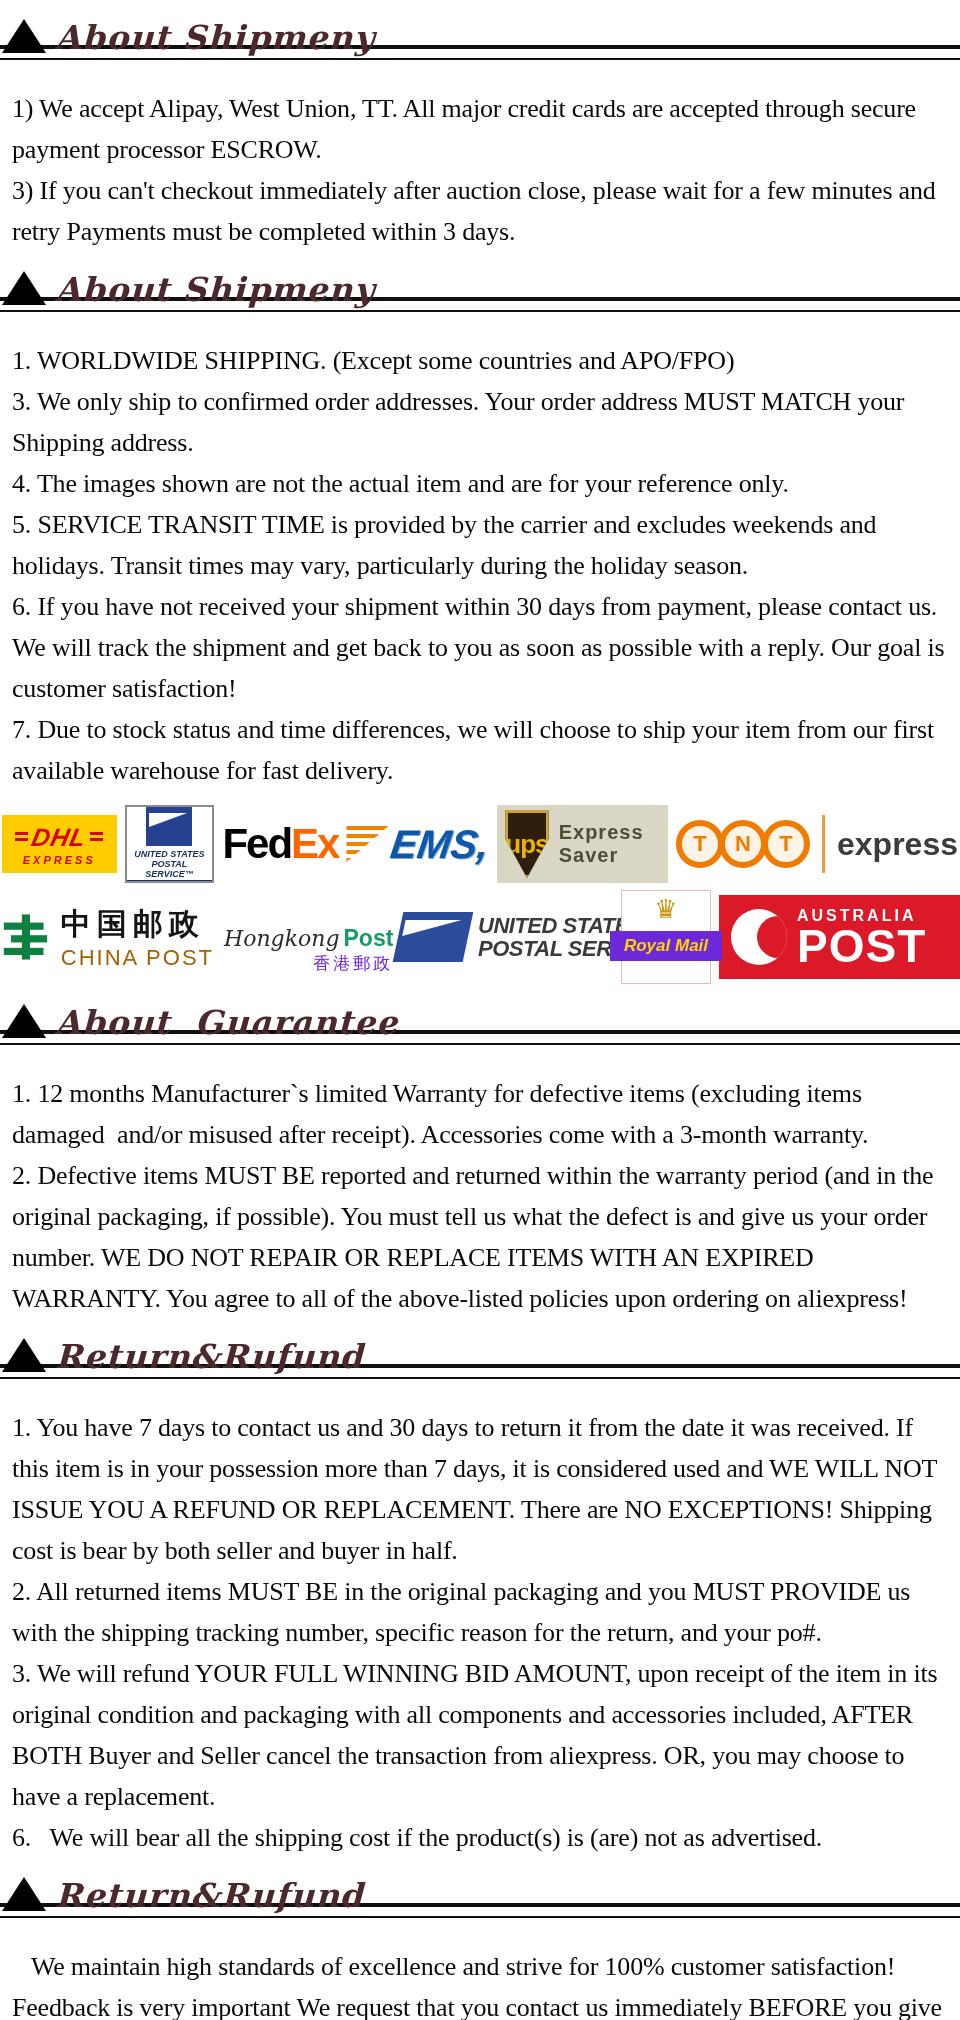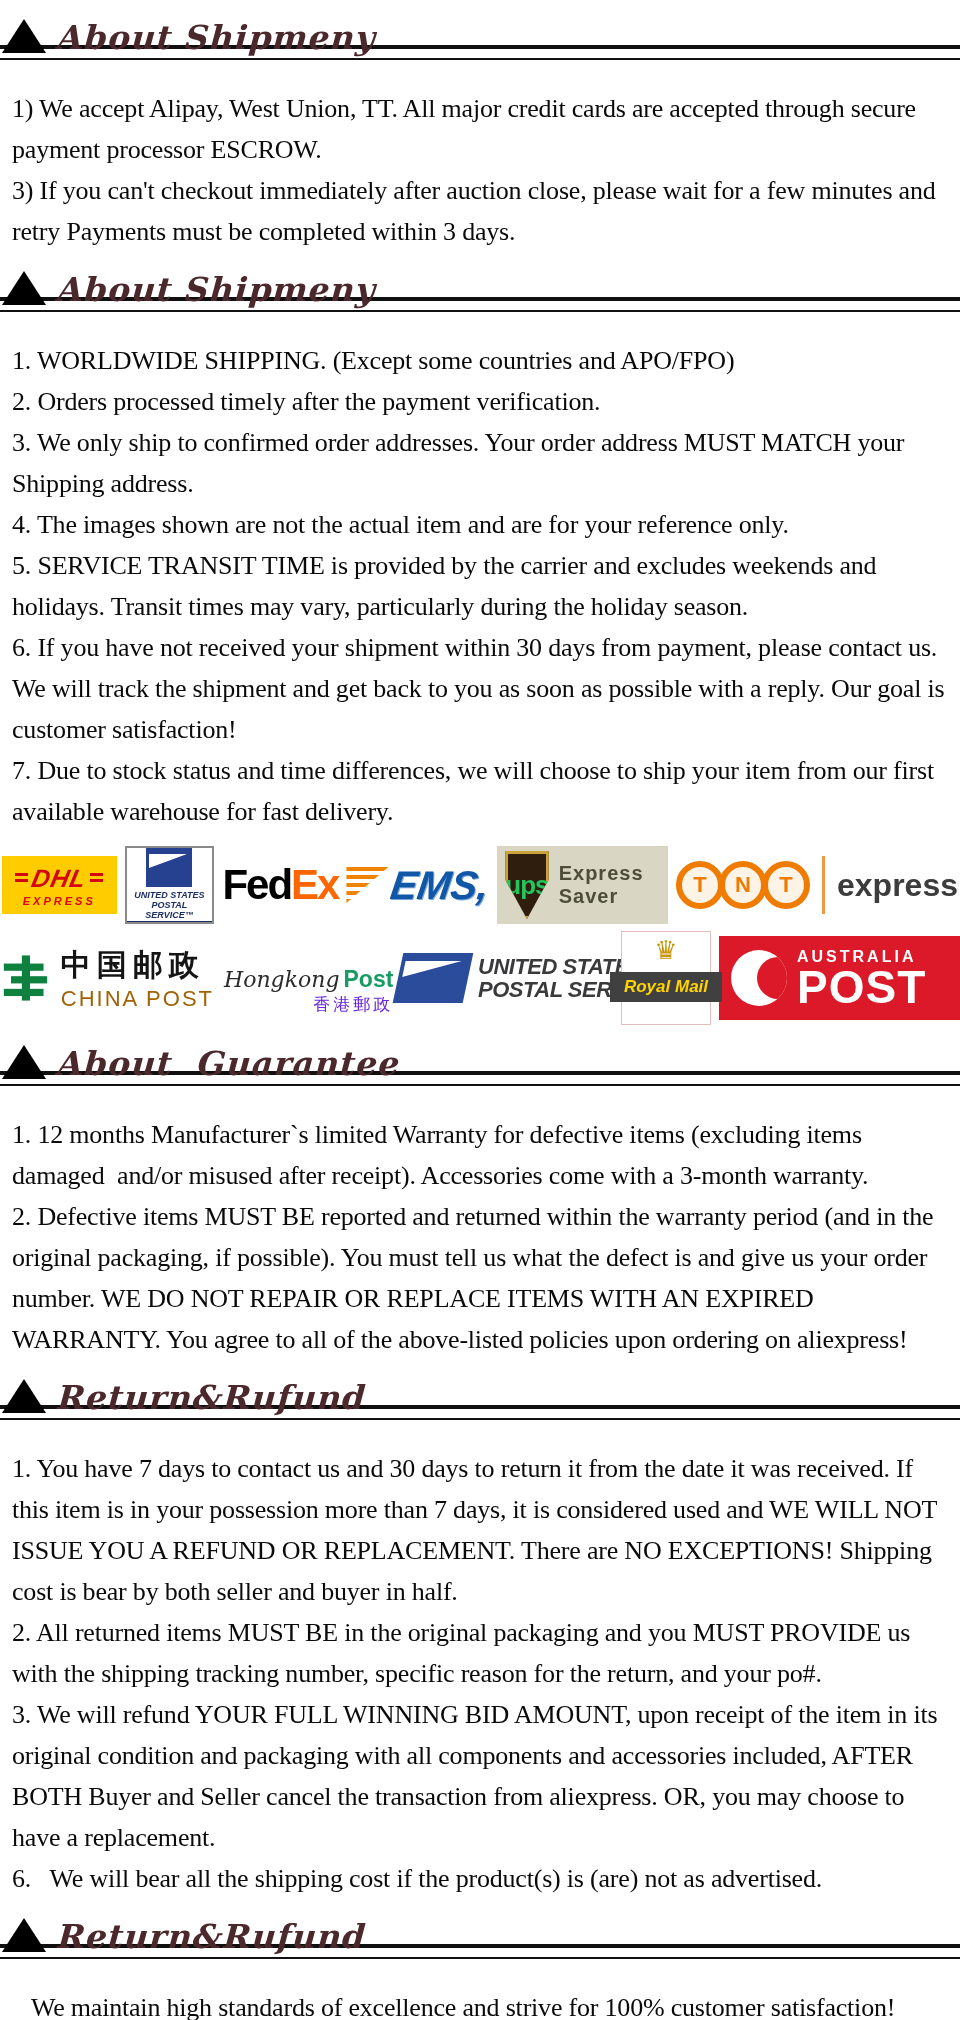--- a/index.html
+++ b/index.html
@@ -47,21 +47,21 @@
   .ems{display:flex;align-items:center;}
   .ems-flag{width:42px;height:36px;margin-right:3px;
     background:repeating-linear-gradient(to bottom,#f08300 0 4px,#ffffff 4px 8px);
     clip-path:polygon(0 0,100% 0,0 100%);}
   .ems-name{font-family:"Liberation Sans",sans-serif;font-weight:900;font-style:italic;font-size:40px;color:#1057a8;transform:skewX(-8deg);text-shadow:1px 1px 0 #7aa7d8;}
 
   
   .ups{width:190px;height:78px;background:#d9d6c3;display:flex;align-items:center;gap:10px;padding-left:8px;box-sizing:border-box;}
   .ups-shield{width:60px;height:68px;background:#2f1d0e;display:flex;align-items:center;justify-content:center;
     clip-path:polygon(0 0,100% 0,100% 42%,50% 100%,0 42%);box-shadow:inset 0 0 0 3px #c9a33b;}
-  .ups-text{color:#22c55e;font-family:"Liberation Sans",sans-serif;font-weight:900;font-size:26px;letter-spacing:-1px;}
+  .ups-text{color:#eab308;font-family:"Liberation Sans",sans-serif;font-weight:900;font-size:26px;letter-spacing:-1px;}
   .ups-label{color:#4e4e38;font-family:"Liberation Sans",sans-serif;font-weight:700;font-size:20px;letter-spacing:1px;}
 
   
   .tnt{display:flex;align-items:center;}
   .tnt-circle{width:36px;height:36px;border-radius:50%;border:6px solid #ef7c00;background:#fdf4e7;
     display:flex;align-items:center;justify-content:center;margin-left:-5px;
     color:#ef7c00;font-family:"Liberation Sans",sans-serif;font-weight:900;font-size:22px;}
   .tnt-circle:first-child{margin-left:0;}
   .tnt-divider{width:3px;height:58px;background:#ef9b3f;margin:0 12px;}
   .tnt-express{font-family:"Liberation Sans",sans-serif;font-weight:600;font-size:32px;color:#3c3c3c;}
@@ -84,21 +84,21 @@
   .uspsL{display:flex;align-items:center;gap:10px;width:215px;}
   .uspsL-emblem{width:70px;height:50px;background:#2b4b9b;transform:skewX(-12deg);position:relative;overflow:hidden;flex:none;}
   .uspsL-emblem::after{content:"";position:absolute;left:4px;top:8px;width:0;height:0;
     border-top:16px solid #ffffff;border-right:56px solid transparent;}
   .uspsL-text{font-family:"Liberation Sans",sans-serif;font-style:italic;font-weight:800;font-size:22px;line-height:23px;color:#3a3a3c;letter-spacing:-0.5px;white-space:nowrap;}
 
   
   .royal{width:88px;height:92px;border:1px solid #e3bcbc;background:#fff;position:relative;
     display:flex;flex-direction:column;align-items:center;flex:none;}
   .royal-crown{font-size:26px;line-height:30px;color:#c8960c;margin-top:4px;}
-  .royal-band{position:absolute;left:-12px;right:-12px;top:40px;background:#404040;color:#ffd400;
+  .royal-band{position:absolute;left:-12px;right:-12px;top:40px;background:#6d28d9;color:#ffd400;
     font-family:"Liberation Sans",sans-serif;font-style:italic;font-weight:800;font-size:17px;
     text-align:center;padding:5px 0;white-space:nowrap;}
 
   
   .auspost{flex:1;height:84px;background:#dc1928;display:flex;align-items:center;gap:10px;
     padding-left:12px;margin-right:-6px;overflow:hidden;}
   .ap-circle{width:56px;height:56px;background:#fff;border-radius:50%;position:relative;overflow:hidden;flex:none;}
   .ap-circle::after{content:"";position:absolute;left:46%;top:12%;width:76%;height:76%;background:#dc1928;border-radius:50%;}
   .ap-text{display:flex;flex-direction:column;color:#fff;}
   .ap-top{font-family:"Liberation Sans",sans-serif;font-weight:700;font-size:16px;letter-spacing:3px;}
@@ -120,21 +120,20 @@
 </div>
 
 <div class="section">
   <div class="sec-header">
     <span class="tri"></span>
     <span class="rule"></span>
     <span class="sec-title">About Shipmeny</span>
   </div>
   <div class="sec-body">
     <p class="body-p">1. WORLDWIDE SHIPPING. (Except some countries and APO/FPO)</p>
-    <p class="body-p">2. Orders processed timely after the payment verification.</p>
     <p class="body-p">3. We only ship to confirmed order addresses. Your order address MUST MATCH your Shipping address.</p>
     <p class="body-p">4. The images shown are not the actual item and are for your reference only.</p>
     <p class="body-p">5. SERVICE TRANSIT TIME is provided by the carrier and excludes weekends and holidays. Transit times may vary, particularly during the holiday season.</p>
     <p class="body-p">6. If you have not received your shipment within 30 days from payment, please contact us. We will track the shipment and get back to you as soon as possible with a reply. Our goal is customer satisfaction!</p>
     <p class="body-p">7. Due to stock status and time differences, we will choose to ship your item from our first available warehouse for fast delivery.</p>
   </div>
 </div>
 
 <div class="logo-row row1">
   <div class="dhl">

